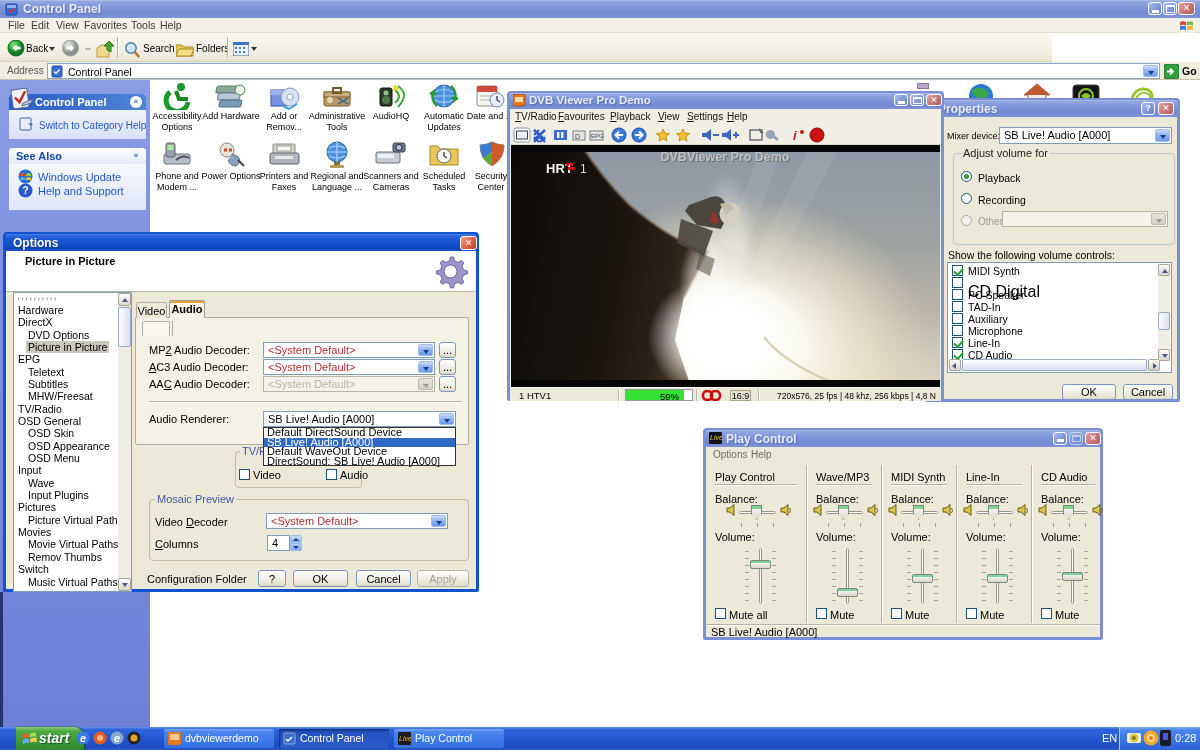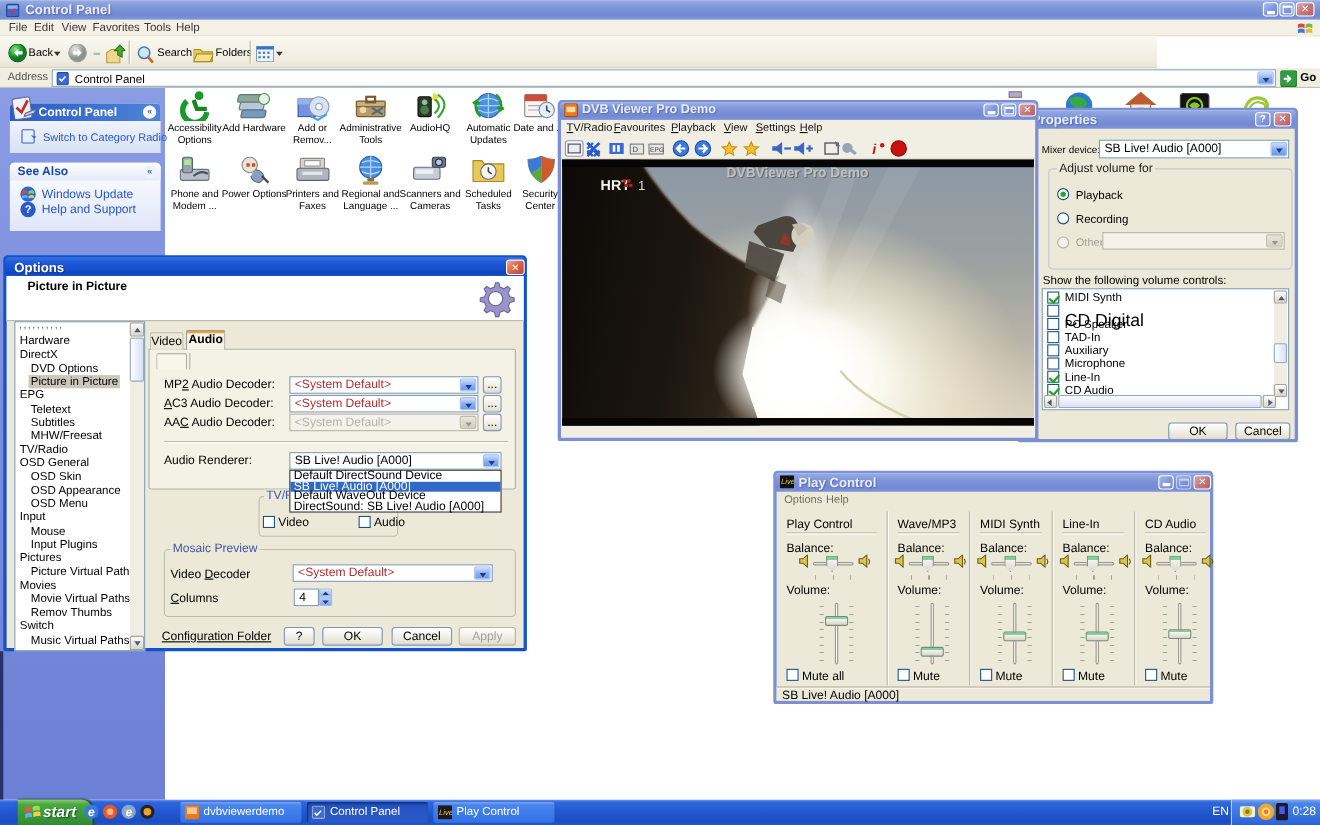--- a/index.html
+++ b/index.html
@@ -156,21 +156,21 @@
       <div class="pb-head" style="background:linear-gradient(90deg,#2a5cc4,#5083d8);color:#fff">Control Panel<span class="chev">«</span></div>
       <svg class="abs" style="left:0px;top:-7px" width="26" height="25">
           <rect x="3" y="2" width="16" height="19" rx="2" fill="#f0f2f8" stroke="#5a6a9a" transform="rotate(-8 11 11)"></rect>
           <path d="M6 10 l4 5 l7 -10" stroke="#c03020" stroke-width="2.5" fill="none" transform="rotate(-8 11 11)"></path>
           <path d="M14 16 l10 -4 l-2 4 l-9 3 z" fill="#c8cce0" stroke="#5a6a9a"></path>
         </svg>
       <svg class="abs" style="left:10px;top:23px" width="17" height="15">
           <rect x="1" y="1" width="11" height="12" rx="1" fill="#e8eefc" stroke="#3a62b8"></rect>
           <path d="M9 6 l5 1 l-2 2 z" fill="#3a62b8"></path>
         </svg>
-      <span class="abs" style="left:30px;top:26px;color:#2458c8;font-size:10px;white-space:nowrap">Switch to Category Radio</span>
+      <span class="abs" style="left:30px;top:26px;color:#2458c8;font-size:10px;white-space:nowrap">Switch to Category Help</span>
     </div>
     <div class="panelbox" style="top:68px;height:62px;background:linear-gradient(180deg,#ffffff,#dfe6f8)">
       <div class="pb-head" style="background:linear-gradient(180deg,#fefeff,#e4eaf9);color:#1a4aa8;padding-left:7px;border-radius:4px 4px 0 0">See Also<span class="chev" style="background:#eef2fc">«</span></div>
       <svg class="abs" style="left:9px;top:21px" width="15" height="15">
           <circle cx="7.5" cy="7.5" r="7" fill="#2a6ad8"></circle>
           <path d="M2 5 q3 -2 5 0 l0 2.5 q-2 -1.5 -5 0 z" fill="#e04a30"></path>
           <path d="M8 5 q3 -2 5 0 l0 2.5 q-2 -1.5 -5 0 z" fill="#8fd048"></path>
           <path d="M2 9 q3 -1.5 5 0 l0 2.5 q-2 -1.5 -5 0 z" fill="#5ab0f0"></path>
           <path d="M8 9 q3 -1.5 5 0 l0 2.5 q-2 -1.5 -5 0 z" fill="#f5c83a"></path>
         </svg>
@@ -505,20 +505,36 @@
           <g fill="#cc1818">
             <rect x="55" y="18" width="3" height="3"></rect>
             <rect x="59" y="18" width="3" height="3"></rect>
             <rect x="57" y="22" width="3" height="3"></rect>
             <rect x="61" y="22" width="3" height="3"></rect>
           </g>
           <text x="69" y="28" font-size="12" fill="#dcdcdc">1</text>
         </g>
     </svg>
   </div>
+  <div class="abs" style="left:0;top:293px;width:431px;height:14px;background:#ece9d8;border-top:1px solid #fff">
+    <span class="abs" style="left:9px;top:2px;font-size:9.5px">1 HTV1</span>
+    <span class="etchv" style="left:108px;top:1px;height:12px"></span>
+    <div class="abs" style="left:115px;top:1px;width:68px;height:12px;background:#fff;border:1px solid #999">
+        <div style="position:absolute;left:0;top:0;bottom:0;width:58px;background:#33e033"></div>
+        <span style="position:absolute;left:34px;top:1px;font-size:9.5px">59%</span>
+      </div>
+    <span class="etchv" style="left:186px;top:1px;height:12px"></span>
+    <svg class="abs" style="left:191px;top:2px" width="22" height="11">
+        <circle cx="6.5" cy="5.5" r="4.6" fill="none" stroke="#cc1010" stroke-width="2.6"></circle>
+        <circle cx="14.5" cy="5.5" r="4.6" fill="none" stroke="#cc1010" stroke-width="2.6"></circle>
+      </svg>
+    <div class="abs" style="left:220px;top:2px;width:21px;height:11px;border:1px solid #a8a48a;background:#e4e1d0;font-size:9px;text-align:center;line-height:10px">16:9</div>
+    <span class="etchv" style="left:248px;top:1px;height:12px"></span>
+    <span class="abs" style="right:5px;top:3px;font-size:8.5px;white-space:nowrap">720x576, 25 fps | 48 khz, 256 kbps | 4,8 N</span>
+  </div>
 </div>
 
 <div class="abs" style="left:3px;top:232px;width:476px;height:360px;background:#ece9d8;border:3px solid #1252cc;border-radius:4px 4px 2px 2px;z-index:30">
   <div class="abs tb-act" style="left:-1px;top:-1px;width:472px;height:17px;border-radius:3px 3px 0 0">
     <span class="wtitle" style="position:absolute;left:8px;top:2px">Options</span>
     <div class="wbtn wbtn-r" style="left:455px;top:2px;width:17px;height:14px;line-height:12px">✕</div>
   </div>
   <div class="abs" style="left:0;top:16px;width:470px;height:41px;background:#fff;border-bottom:1px solid #b8b4a2">
     <span class="abs" style="left:19px;top:4px;font-weight:bold">Picture in Picture</span>
     <svg class="abs" style="left:426px;top:2px" width="37" height="37" viewBox="0 0 37 37">
@@ -538,21 +554,21 @@
     <div class="abs t11" style="left:4px;top:60px">EPG</div>
     <div class="abs t11" style="left:14px;top:73px">Teletext</div>
     <div class="abs t11" style="left:14px;top:85px">Subtitles</div>
     <div class="abs t11" style="left:14px;top:97px">MHW/Freesat</div>
     <div class="abs t11" style="left:4px;top:110px">TV/Radio</div>
     <div class="abs t11" style="left:4px;top:122px">OSD General</div>
     <div class="abs t11" style="left:14px;top:134px">OSD Skin</div>
     <div class="abs t11" style="left:14px;top:147px">OSD Appearance</div>
     <div class="abs t11" style="left:14px;top:159px">OSD Menu</div>
     <div class="abs t11" style="left:4px;top:171px">Input</div>
-    <div class="abs t11" style="left:14px;top:184px">Mouse</div>
+    <div class="abs t11" style="left:14px;top:184px">Wave</div>
     <div class="abs t11" style="left:14px;top:196px">Input Plugins</div>
     <div class="abs t11" style="left:4px;top:208px">Pictures</div>
     <div class="abs t11" style="left:14px;top:221px">Picture Virtual Paths</div>
     <div class="abs t11" style="left:4px;top:233px">Movies</div>
     <div class="abs t11" style="left:14px;top:245px">Movie Virtual Paths</div>
     <div class="abs t11" style="left:14px;top:258px">Remov Thumbs</div>
     <div class="abs t11" style="left:4px;top:270px">Switch</div>
     <div class="abs t11" style="left:14px;top:283px">Music Virtual Paths</div>
     <div class="abs" style="right:0;top:0;width:13px;height:298px;background:#f0eee4">
       <div class="abs" style="left:0;top:0;width:13px;height:13px;background:linear-gradient(180deg,#fdfdfb,#d8d4c8);border:1px solid #a8a49a;border-radius:2px">
@@ -618,21 +634,21 @@
     </div>
   <span class="abs t11" style="left:149px;top:303px"><u>C</u>olumns</span>
   <div class="abs" style="left:261px;top:300px;width:23px;height:16px;background:#fff;border:1px solid #7f9db9;padding:1px 0 0 4px">4</div>
   <div class="abs" style="left:284px;top:300px;width:12px;height:8px;background:linear-gradient(180deg,#cfddfa,#8cb0f0);border:1px solid #9dbdf0;border-radius:2px 2px 0 0">
       <span style="position:absolute;left:2px;top:2px;border-left:3px solid transparent;border-right:3px solid transparent;border-bottom:3px solid #1a3c8c"></span>
     </div>
   <div class="abs" style="left:284px;top:308px;width:12px;height:8px;background:linear-gradient(180deg,#b8cdf8,#7fa7ee);border:1px solid #9dbdf0;border-radius:0 0 2px 2px">
       <span style="position:absolute;left:2px;top:2px;border-left:3px solid transparent;border-right:3px solid transparent;border-top:3px solid #1a3c8c"></span>
     </div>
 
-  <span class="abs t11" style="left:141px;top:338px;text-decoration:underline">Configuration Folder</span>
+  <span class="abs t11" style="left:141px;top:338px;">Configuration Folder</span>
   <div class="xpbtn" style="left:252px;top:335px;width:28px;height:17px;line-height:16px">?</div>
   <div class="xpbtn" style="left:287px;top:335px;width:55px;height:17px;line-height:16px">OK</div>
   <div class="xpbtn" style="left:350px;top:335px;width:55px;height:17px;line-height:16px">Cancel</div>
   <div class="xpbtn" style="left:411px;top:335px;width:52px;height:17px;line-height:16px;color:#a19f94;border-color:#b8b4a6">Apply</div>
 </div>
 
 <div class="abs" style="left:703px;top:428px;width:400px;height:212px;background:#ece9d8;border:3px solid #7b8fd4;border-radius:4px 4px 2px 2px;z-index:35">
   <div class="abs tb-ina" style="left:-1px;top:-1px;width:396px;height:17px;border-radius:3px 3px 0 0">
     <svg class="abs" style="left:4px;top:2px" width="13" height="12">
         <rect width="13" height="12" rx="1" fill="#101010"></rect>

